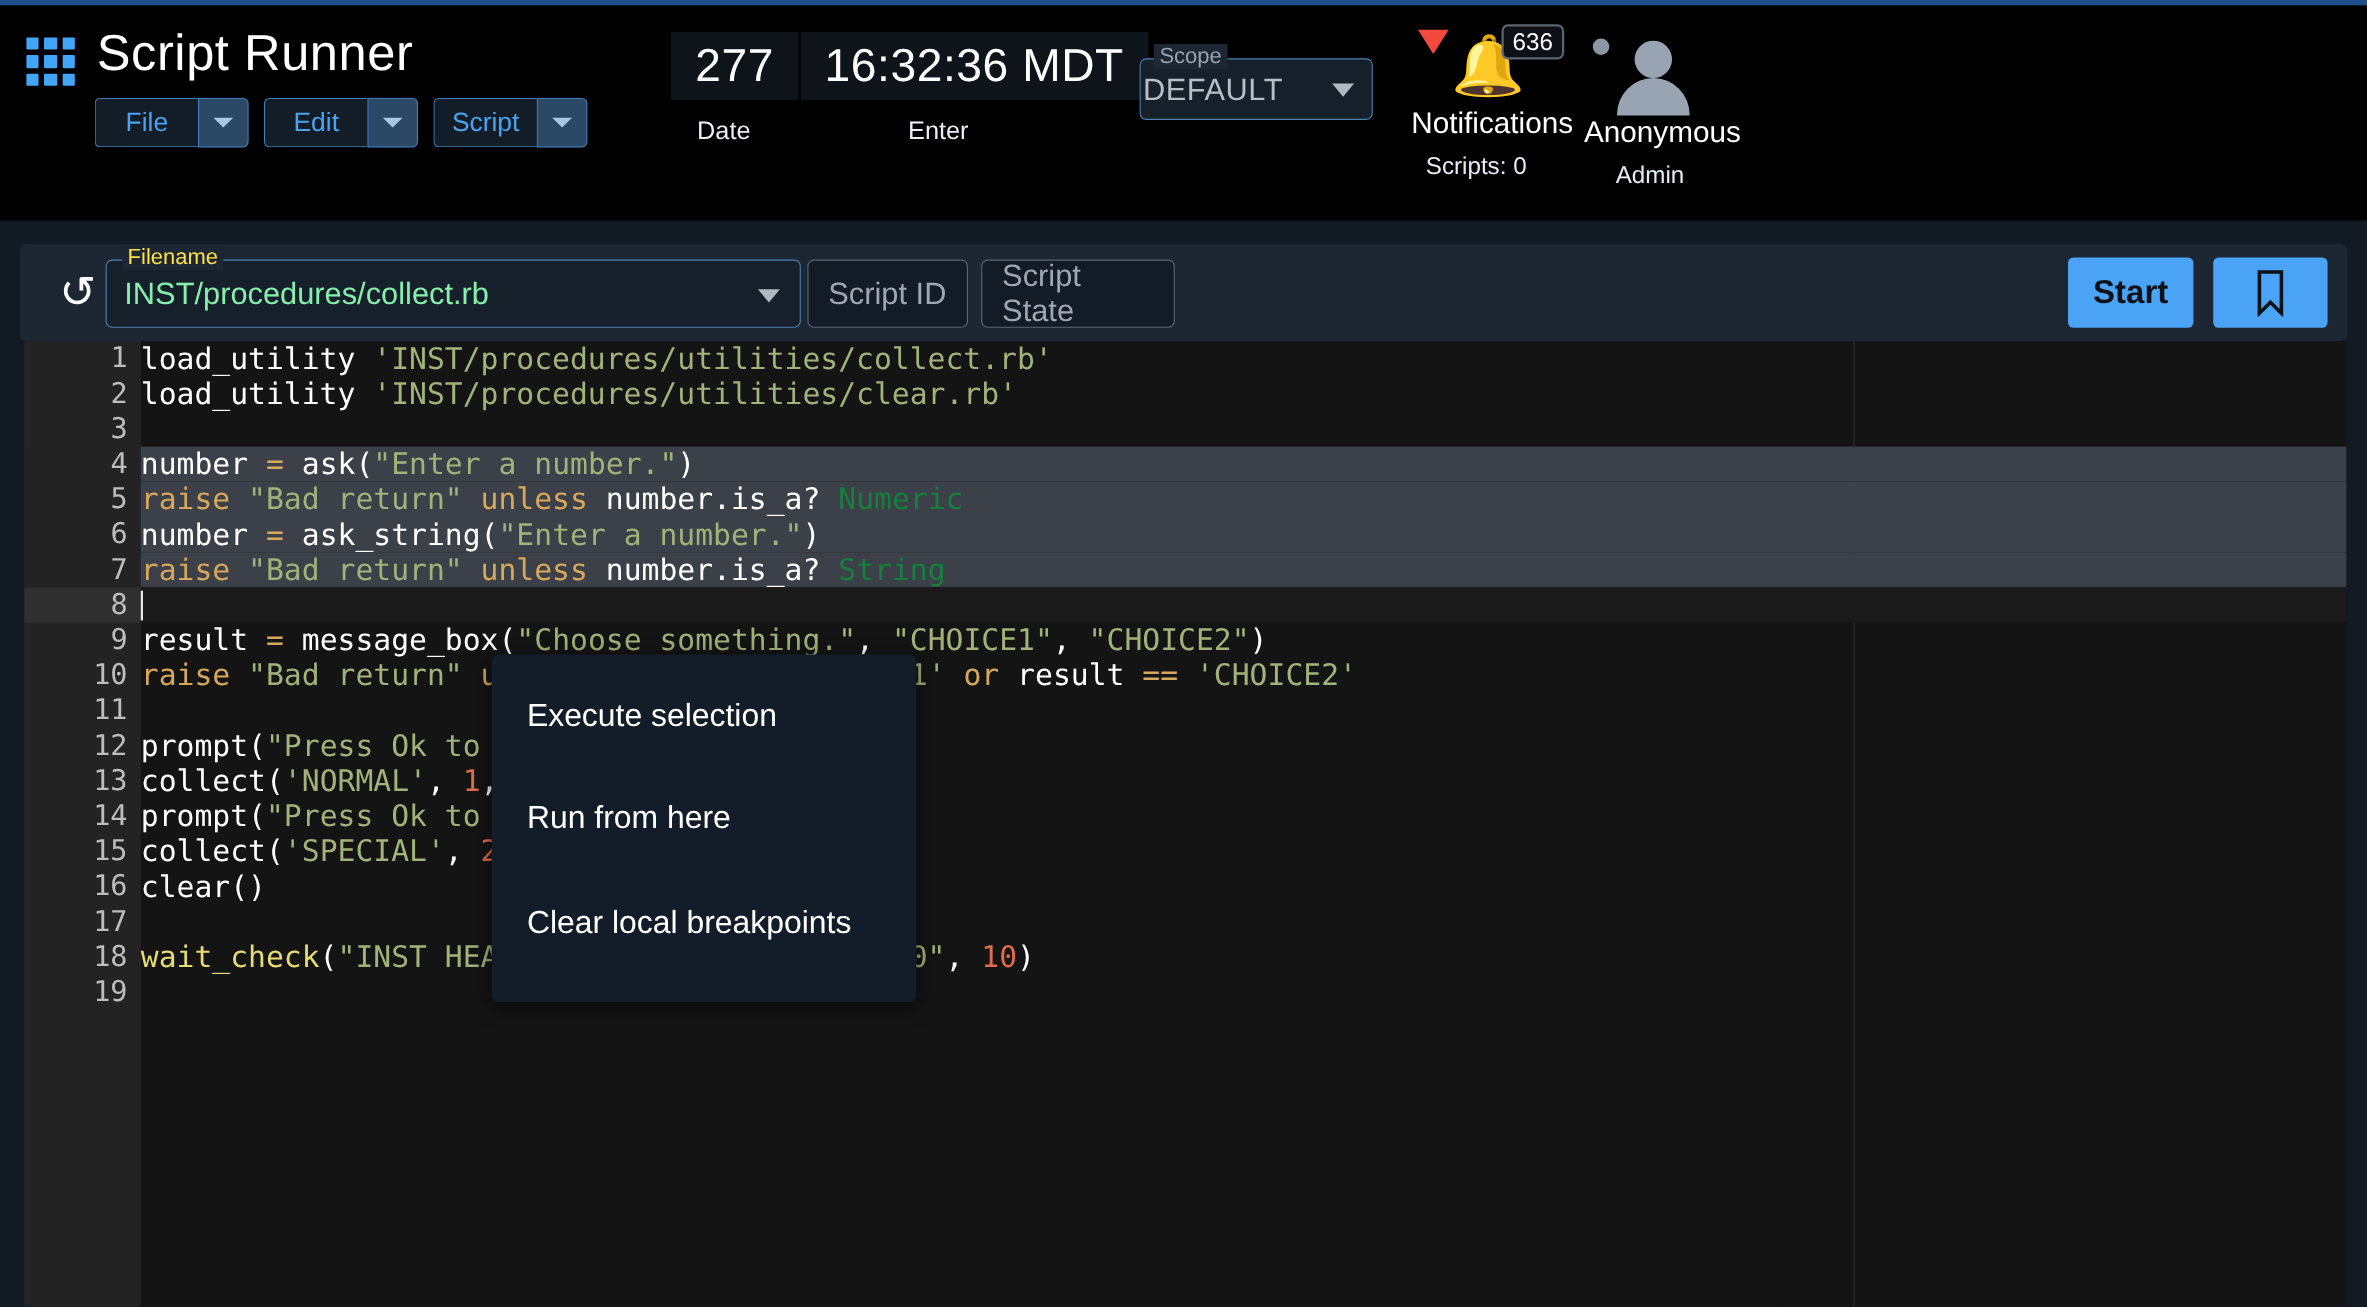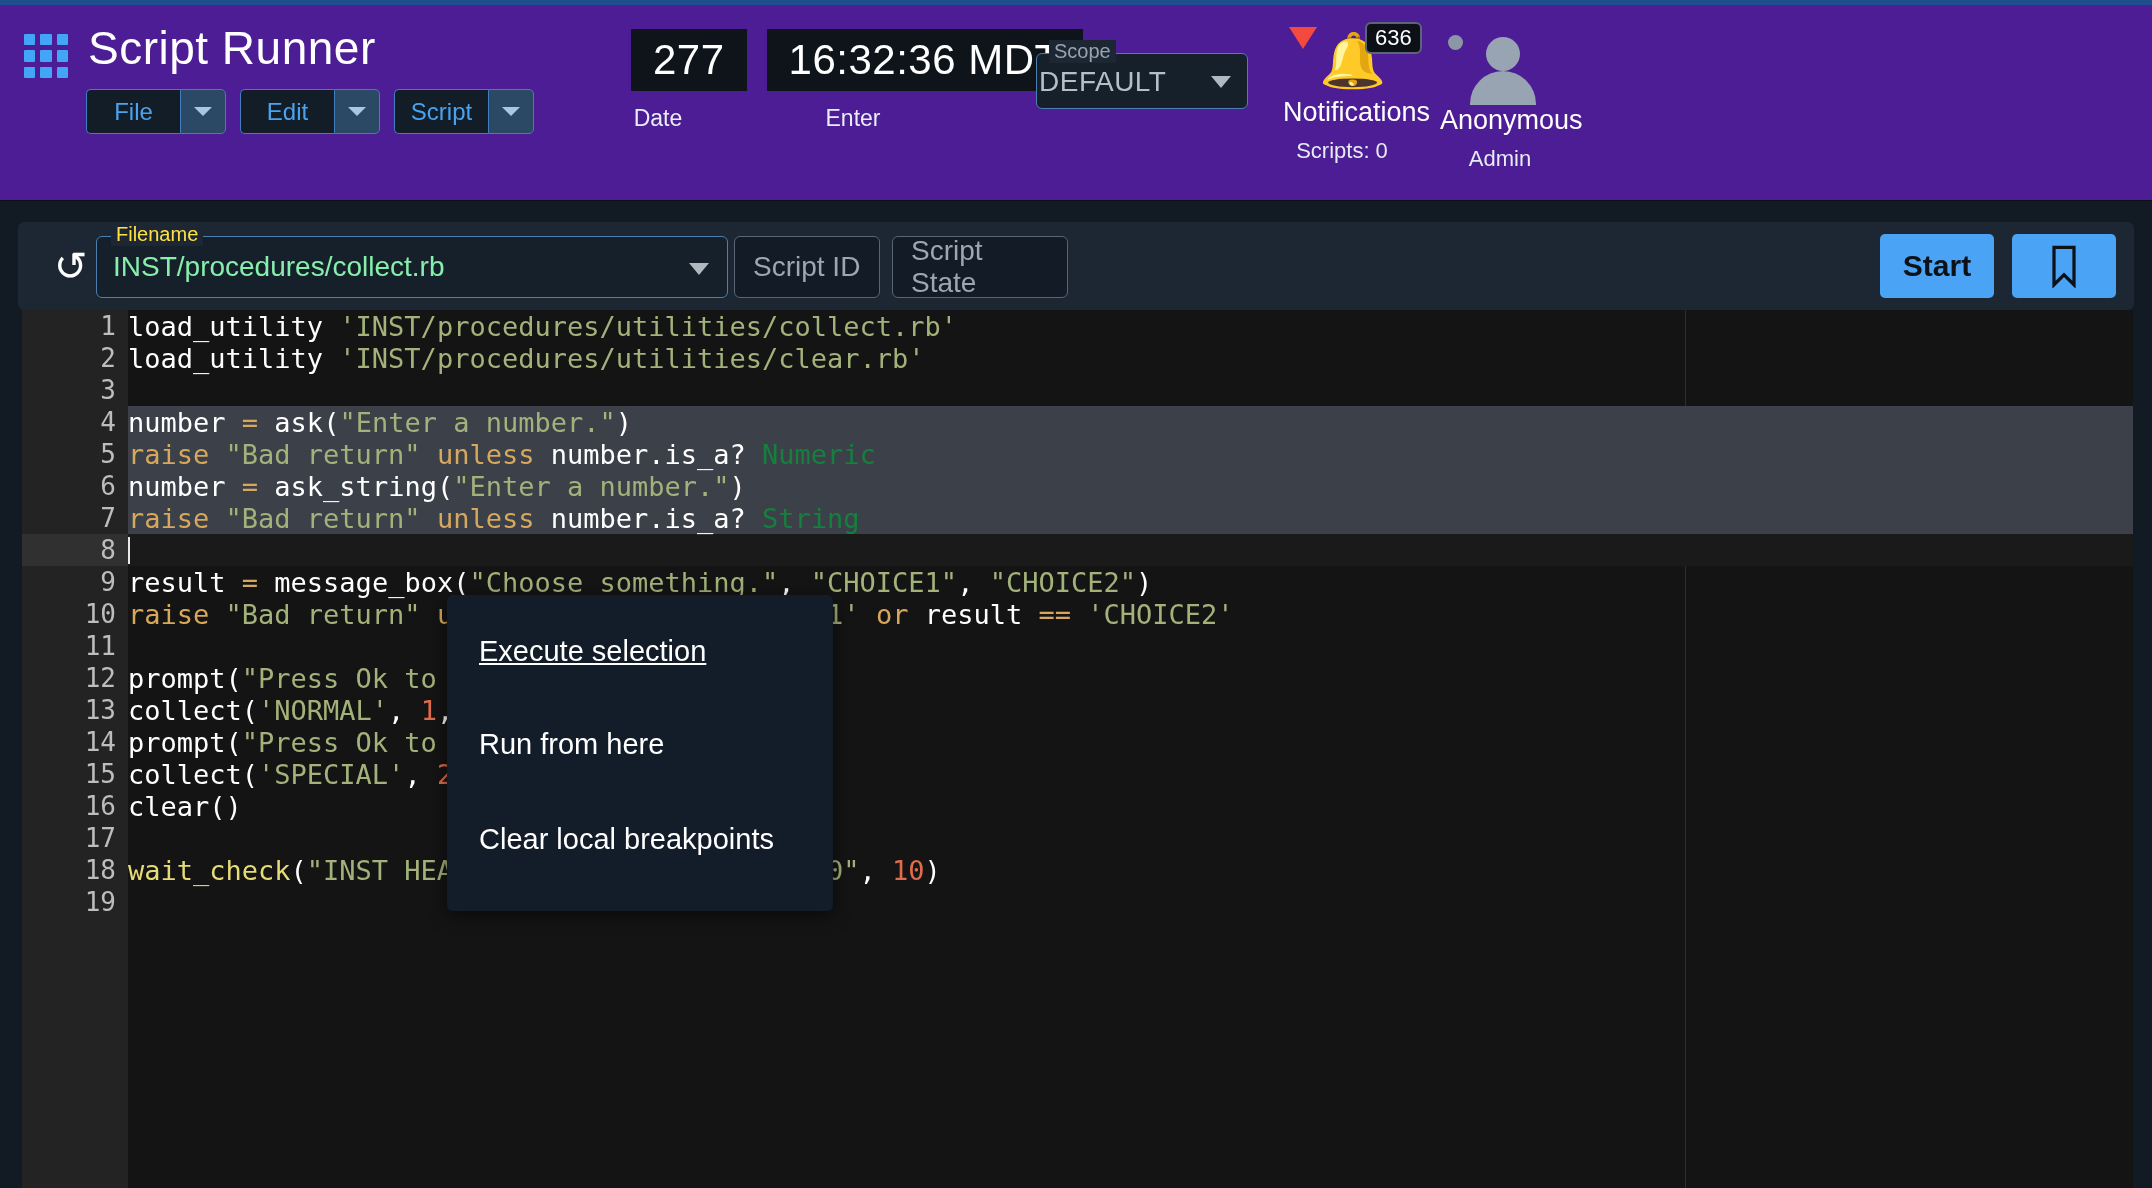--- a/index.html
+++ b/index.html
@@ -13,21 +13,21 @@
 
   
   .accent-bar {
     position: absolute; top: 0; left: 0; width: 2152px; height: 5px;
     background: #1e4e8c;
   }
 
   
   .appbar {
     position: absolute; top: 5px; left: 0; width: 2152px; height: 196px;
-    background: #4c1d95;
+    background: #000000;
     border-bottom: 1px solid #0b0f14;
     padding-left: 47px;
   }
   .grid-icon {
     position: absolute; left: 24px; top: 29px;
     width: 44px; height: 44px;
     display: grid; grid-template-columns: repeat(3, 1fr); grid-template-rows: repeat(3, 1fr);
     gap: 5px;
   }
   .grid-icon i { background: #42a5f5; display: block; border-radius: 1px; }
@@ -52,21 +52,21 @@
     display: flex; align-items: center; justify-content: center;
     width: 46px;
     border: 1px solid #3f7fc0;
     border-radius: 0 5px 5px 0;
     background: #2b4865;
   }
   .caret-sm { width: 0; height: 0; border-left: 9px solid transparent; border-right: 9px solid transparent; border-top: 9px solid #a9c6e4; }
 
   
   .dt-wrap { position: absolute; left: 610px; top: 24px; }
-  .dt-boxes { display: flex; gap: 20px; margin-left: 21px; }
+  .dt-boxes { display: flex; gap: 2px; }
   .dt-box {
     background: #0e1419; height: 62px; display: flex; align-items: center; justify-content: center;
     color: #ffffff; font-size: 42px; padding: 0 22px; letter-spacing: 0.5px;
   }
   .dt-date { min-width: 96px; }
   .dt-time { min-width: 290px; }
   .dt-labels { display: flex; gap: 2px; margin-top: 14px; }
   .dt-lab { color: #e8eef4; font-size: 23px; text-align: center; }
   .dt-lab.d { width: 96px; }
   .dt-lab.t { width: 290px; }
@@ -222,21 +222,21 @@
     position: absolute; left: 447px; top: 595px;
     width: 386px; height: 316px;
     background: #131d2a; border-radius: 6px;
     box-shadow: 0 4px 18px rgba(0,0,0,0.55);
     z-index: 50;
   }
   .ctx-item {
     position: absolute; left: 32px;
     color: #ffffff; font-size: 29px; white-space: nowrap;
   }
-  .ctx-item:nth-of-type(1) { top: 40px; text-decoration: underline; }
+  .ctx-item:nth-of-type(1) { top: 40px; }
   .ctx-item:nth-of-type(2) { top: 133px; }
   .ctx-item:nth-of-type(3) { top: 228px; }
 </style>
 </head>
 <body>
 
 <div id="app">
 
   <div class="accent-bar"></div>
 

